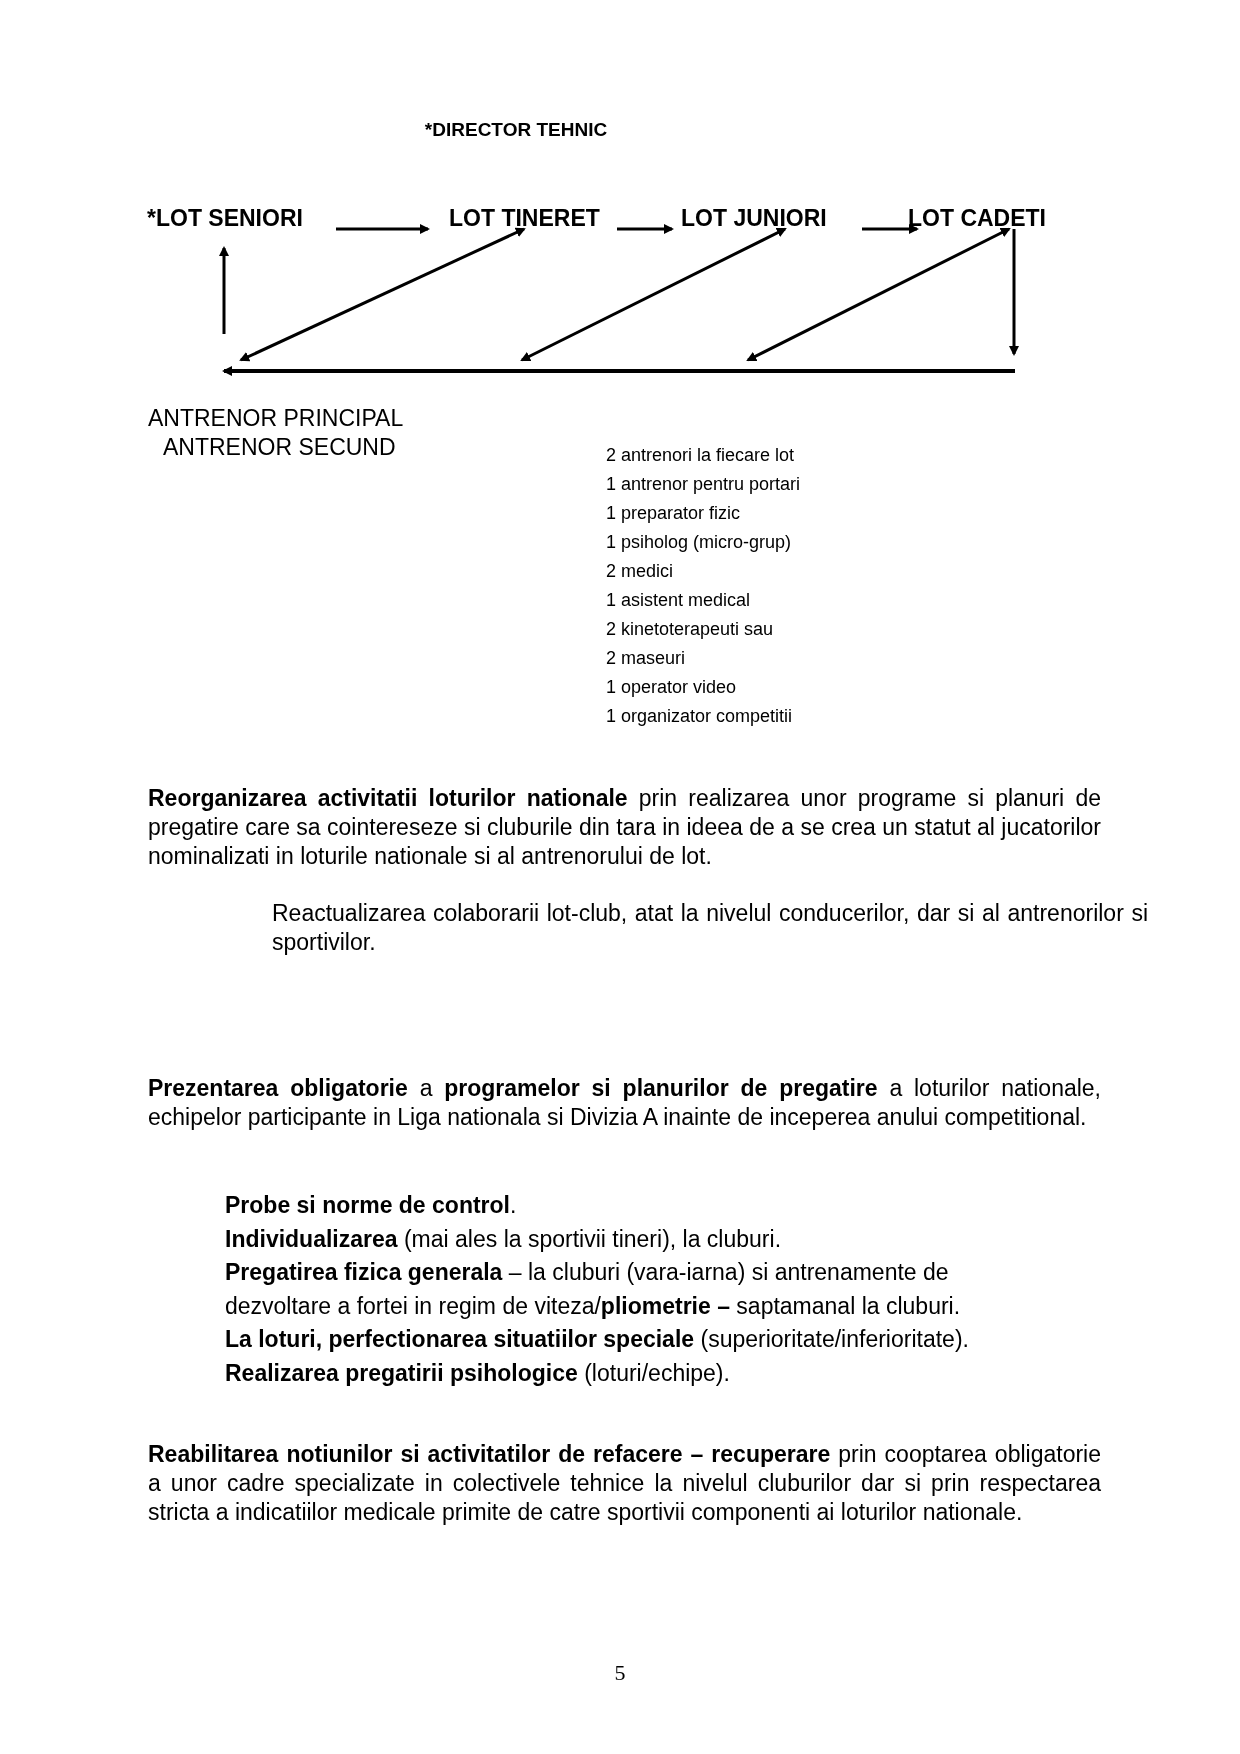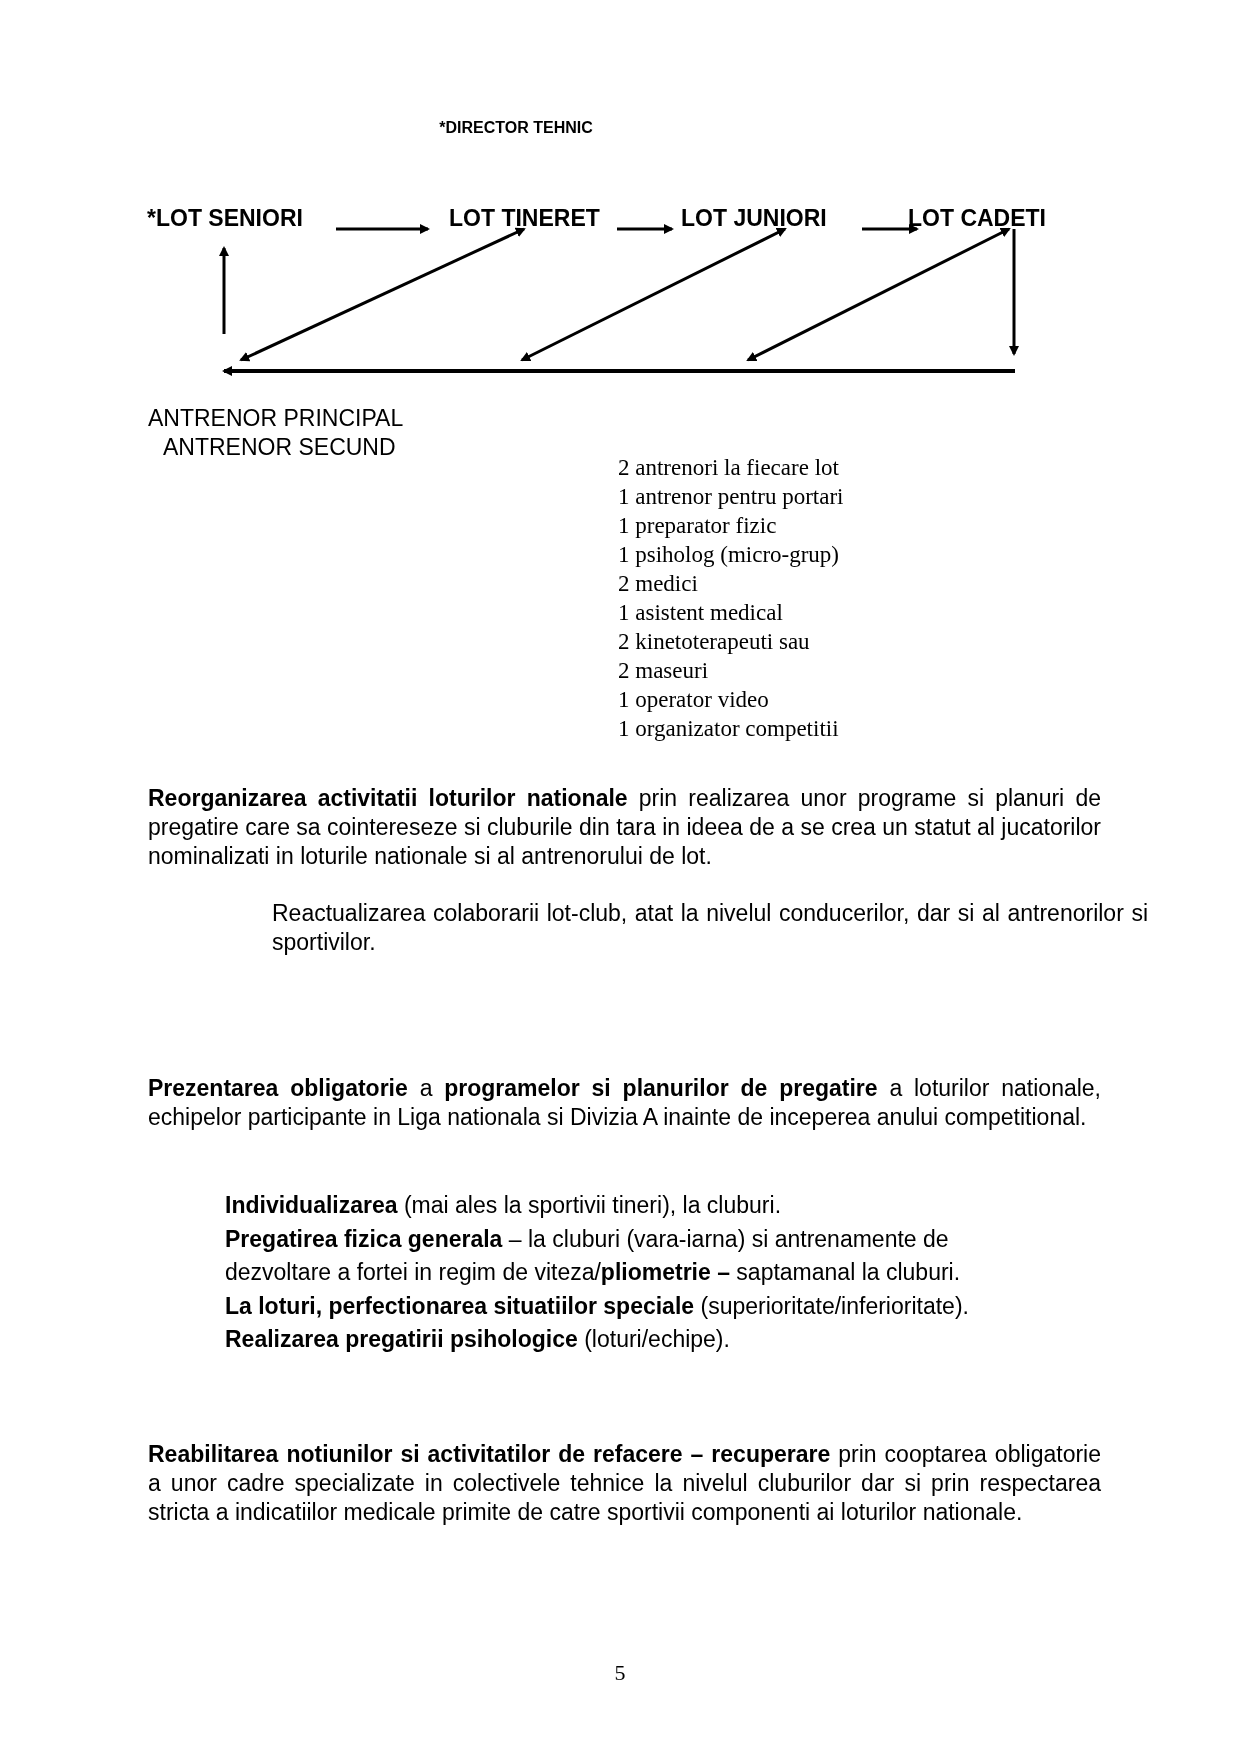--- a/index.html
+++ b/index.html
@@ -1,24 +1,24 @@
 <!DOCTYPE html>
 <html><head>
 <meta charset="utf-8">
 <style>
   html, body { margin: 0; padding: 0; background: #ffffff; }
   body { width: 1240px; height: 1754px; position: relative; overflow: hidden; color: #000; }
   .page { position: absolute; left: 0; top: 0; width: 1240px; height: 1754px; background: #fff; }
   .abs { position: absolute; white-space: nowrap; }
-  .title { font-family: "Liberation Sans", sans-serif; font-weight: bold; font-size: 16px; left: 0; width: 1032px; text-align: center; top: 119px; }
+  .title { font-family: "Liberation Sans", sans-serif; font-weight: bold; font-size: 19px; left: 0; width: 1032px; text-align: center; top: 119px; }
   .lot { font-family: "Liberation Sans", sans-serif; font-weight: bold; font-size: 23px; top: 205px; }
   .diagram { position: absolute; left: 0; top: 0; width: 1240px; height: 400px; }
   .role { font-family: "Liberation Sans", sans-serif; font-size: 23px; left: 148px; }
-  .staff-list { position: absolute; left: 602px; top: 437px; margin: 16px; padding: 0; list-style: none;
-    font-family: Liberation Serif, serif; font-size: 23px; line-height: 29px; }
+  .staff-list { position: absolute; left: 602px; top: 437px; margin: 4px; padding: 0; list-style: none;
+    font-family: Liberation Sans, sans-serif; font-size: 18px; line-height: 29px; }
   .staff-list li { white-space: nowrap; }
   .para { position: absolute; font-family: "Liberation Sans", sans-serif; font-size: 23px; line-height: 29px;
     text-align: justify; text-align-last: left; margin: 0; }
   .p-wide { left: 148px; width: 953px; }
   .p-indent { left: 225px; width: 876px; }
   .b { font-weight: bold; }
   .list { position: absolute; left: 225px; top: 1189px; margin: 0; padding: 0; list-style: none;
     font-family: "Liberation Sans", sans-serif; font-size: 23px; line-height: 33.6px; }
   .list li { white-space: nowrap; }
   .pagenum { position: absolute; left: 0; width: 1240px; text-align: center; top: 1660px;
@@ -77,20 +77,21 @@
     <li>1 organizator competitii</li>
   </ul>
 
   <p class="para p-wide" style="top:784px;"><span class="b">Reorganizarea activitatii loturilor nationale</span><span> prin realizarea unor programe si planuri de pregatire care sa cointereseze si cluburile din tara in ideea de a se crea un statut al jucatorilor nominalizati in loturile nationale si al antrenorului de lot.</span></p>
 
   <p class="para p-indent" style="top:899px;margin-left:47px;">Reactualizarea colaborarii lot-club, atat la nivelul conducerilor, dar si al antrenorilor si  sportivilor.</p>
 
   <p class="para p-wide" style="top:1074px;"><span class="b">Prezentarea obligatorie</span><span> a </span><span class="b">programelor si planurilor de pregatire</span><span> a loturilor nationale, echipelor participante in Liga nationala si Divizia A inainte de inceperea anului competitional.</span></p>
 
   <ul class="list">
+    <li><span class="b">Probe si norme de control</span><span>.</span></li>
     <li><span class="b">Individualizarea</span><span> (mai ales la sportivii tineri), la cluburi.</span></li>
     <li><span class="b">Pregatirea fizica generala</span><span> – la cluburi (vara-iarna) si antrenamente de</span></li>
     <li><span>dezvoltare a fortei in regim de viteza/</span><span class="b">pliometrie –</span><span> saptamanal la cluburi.</span></li>
     <li><span class="b">La loturi, perfectionarea situatiilor speciale</span><span> (superioritate/inferioritate).</span></li>
     <li><span class="b">Realizarea pregatirii psihologice</span><span> (loturi/echipe).</span></li>
   </ul>
 
   <p class="para p-wide" style="top:1440px;"><span class="b">Reabilitarea notiunilor si activitatilor de refacere – recuperare</span><span> prin cooptarea obligatorie a unor cadre specializate in colectivele tehnice la nivelul cluburilor dar si prin respectarea stricta a indicatiilor medicale primite de catre sportivii componenti ai loturilor nationale.</span></p>
 
   <div class="pagenum">5</div>

